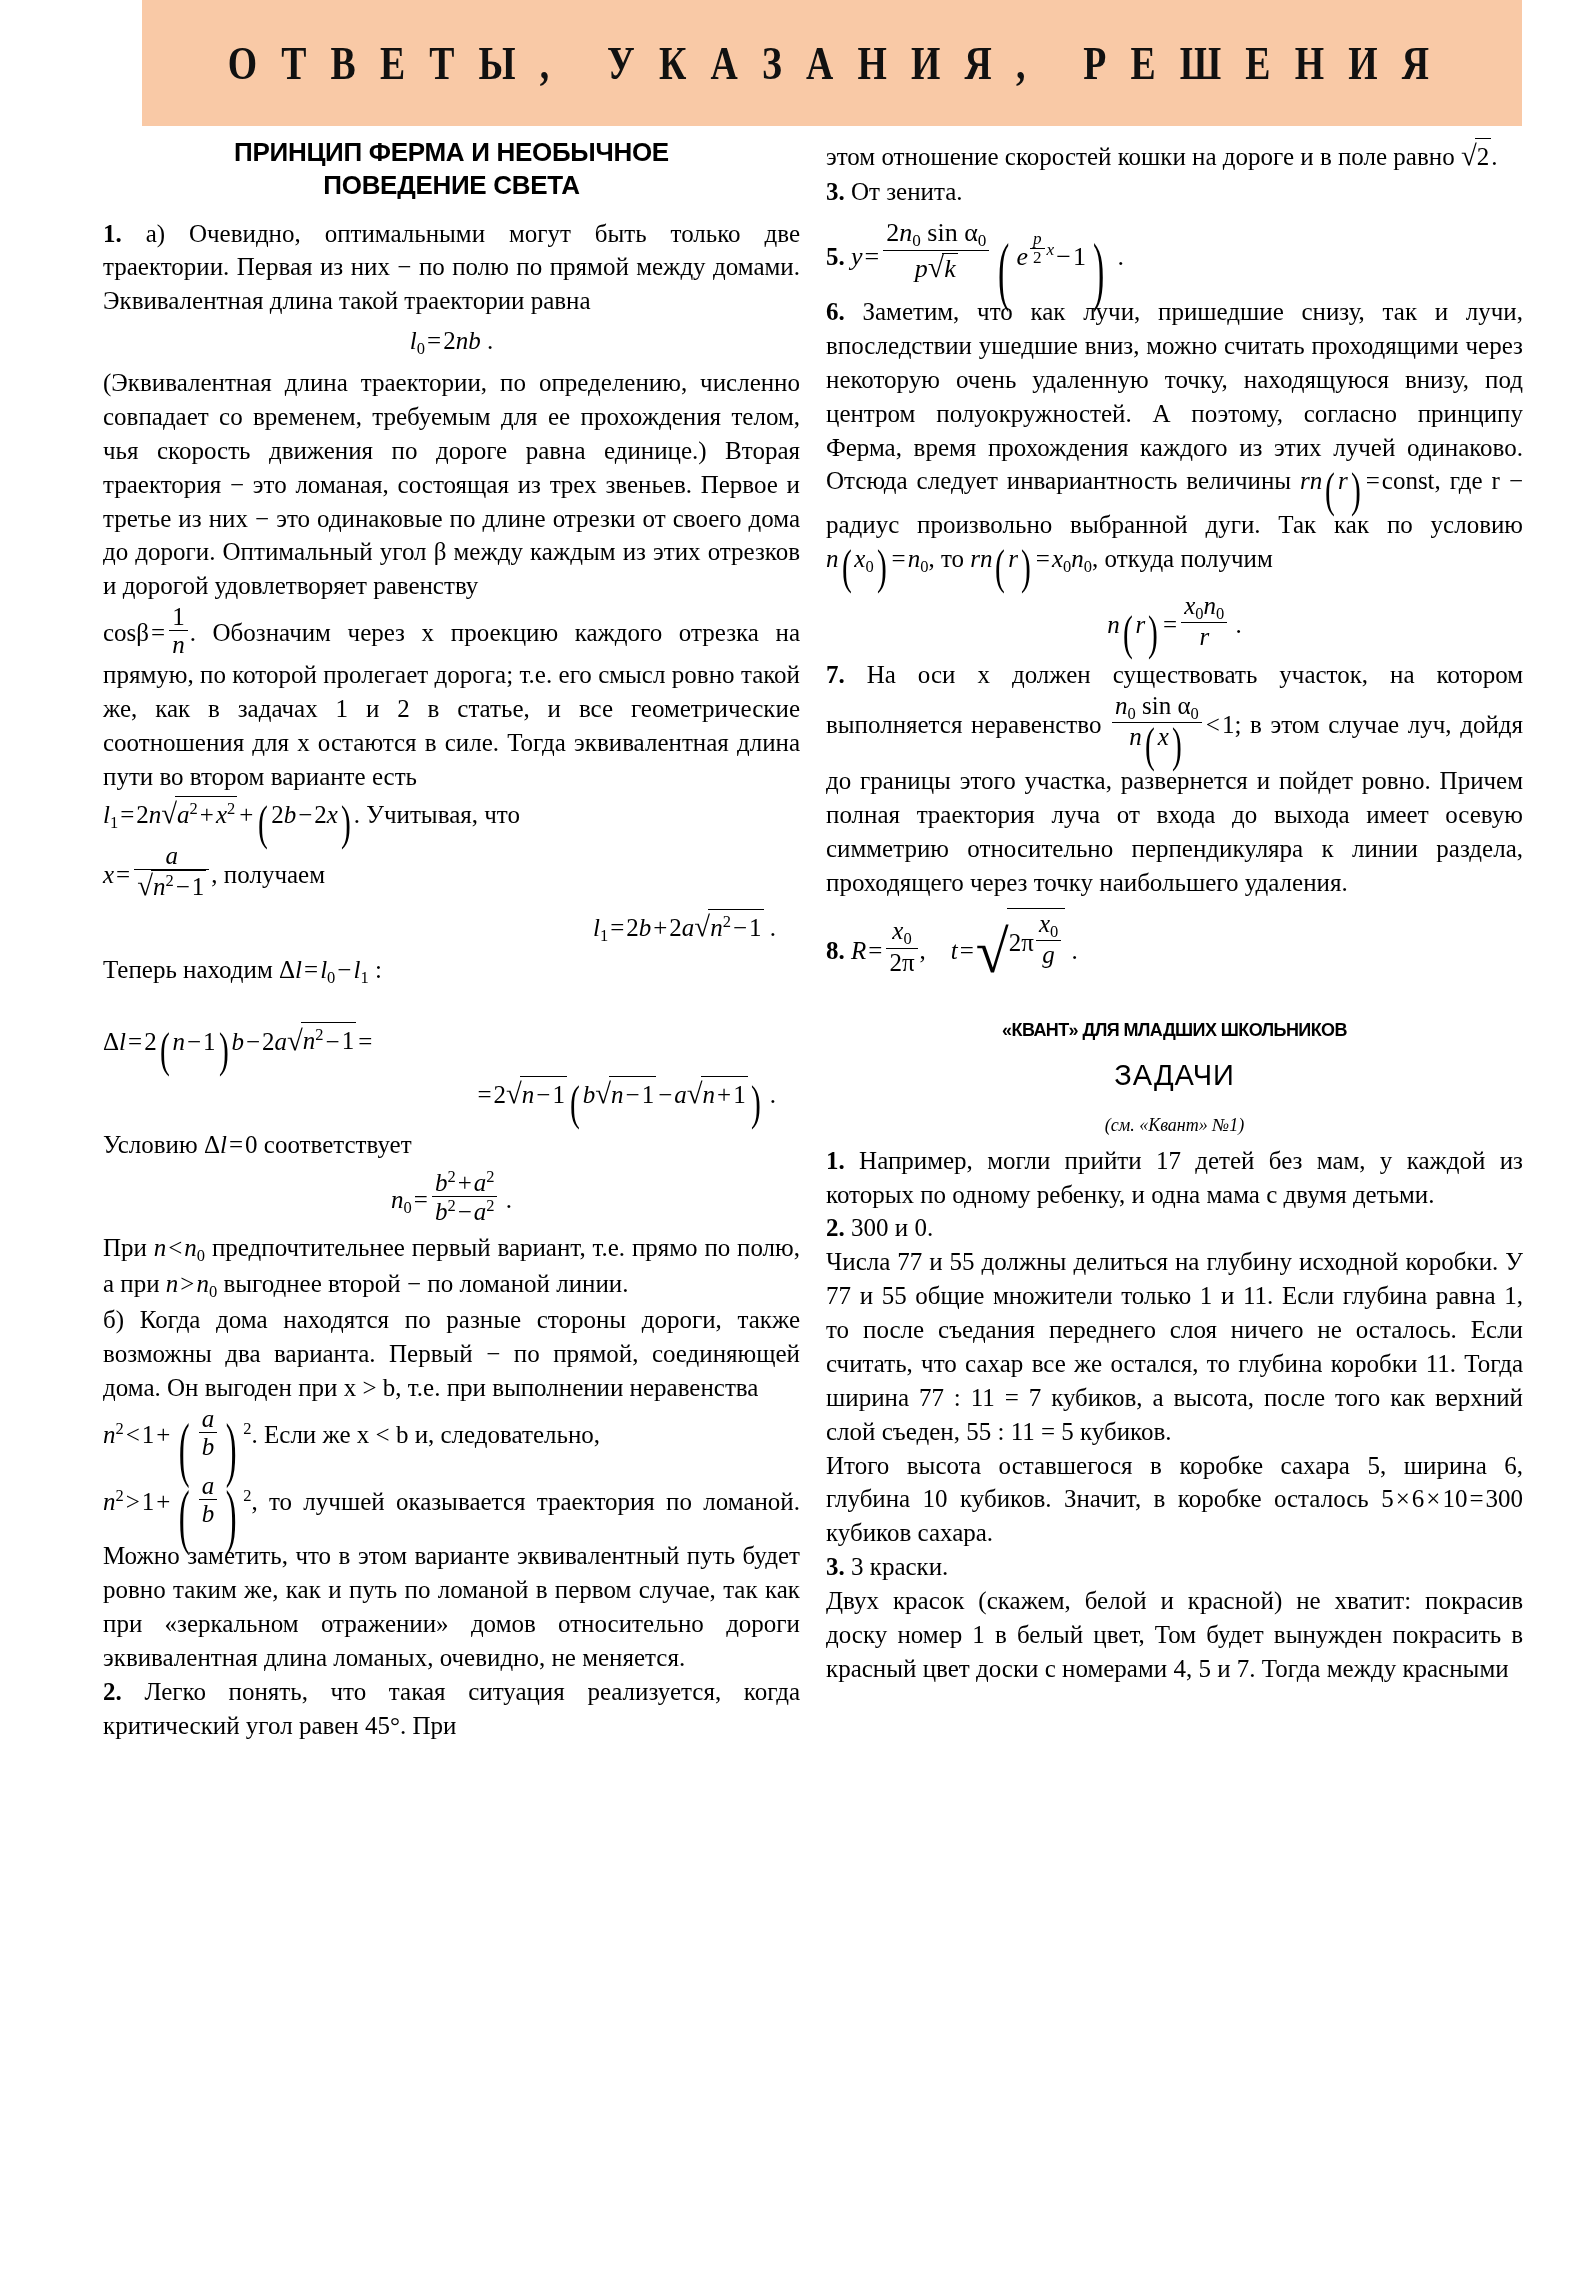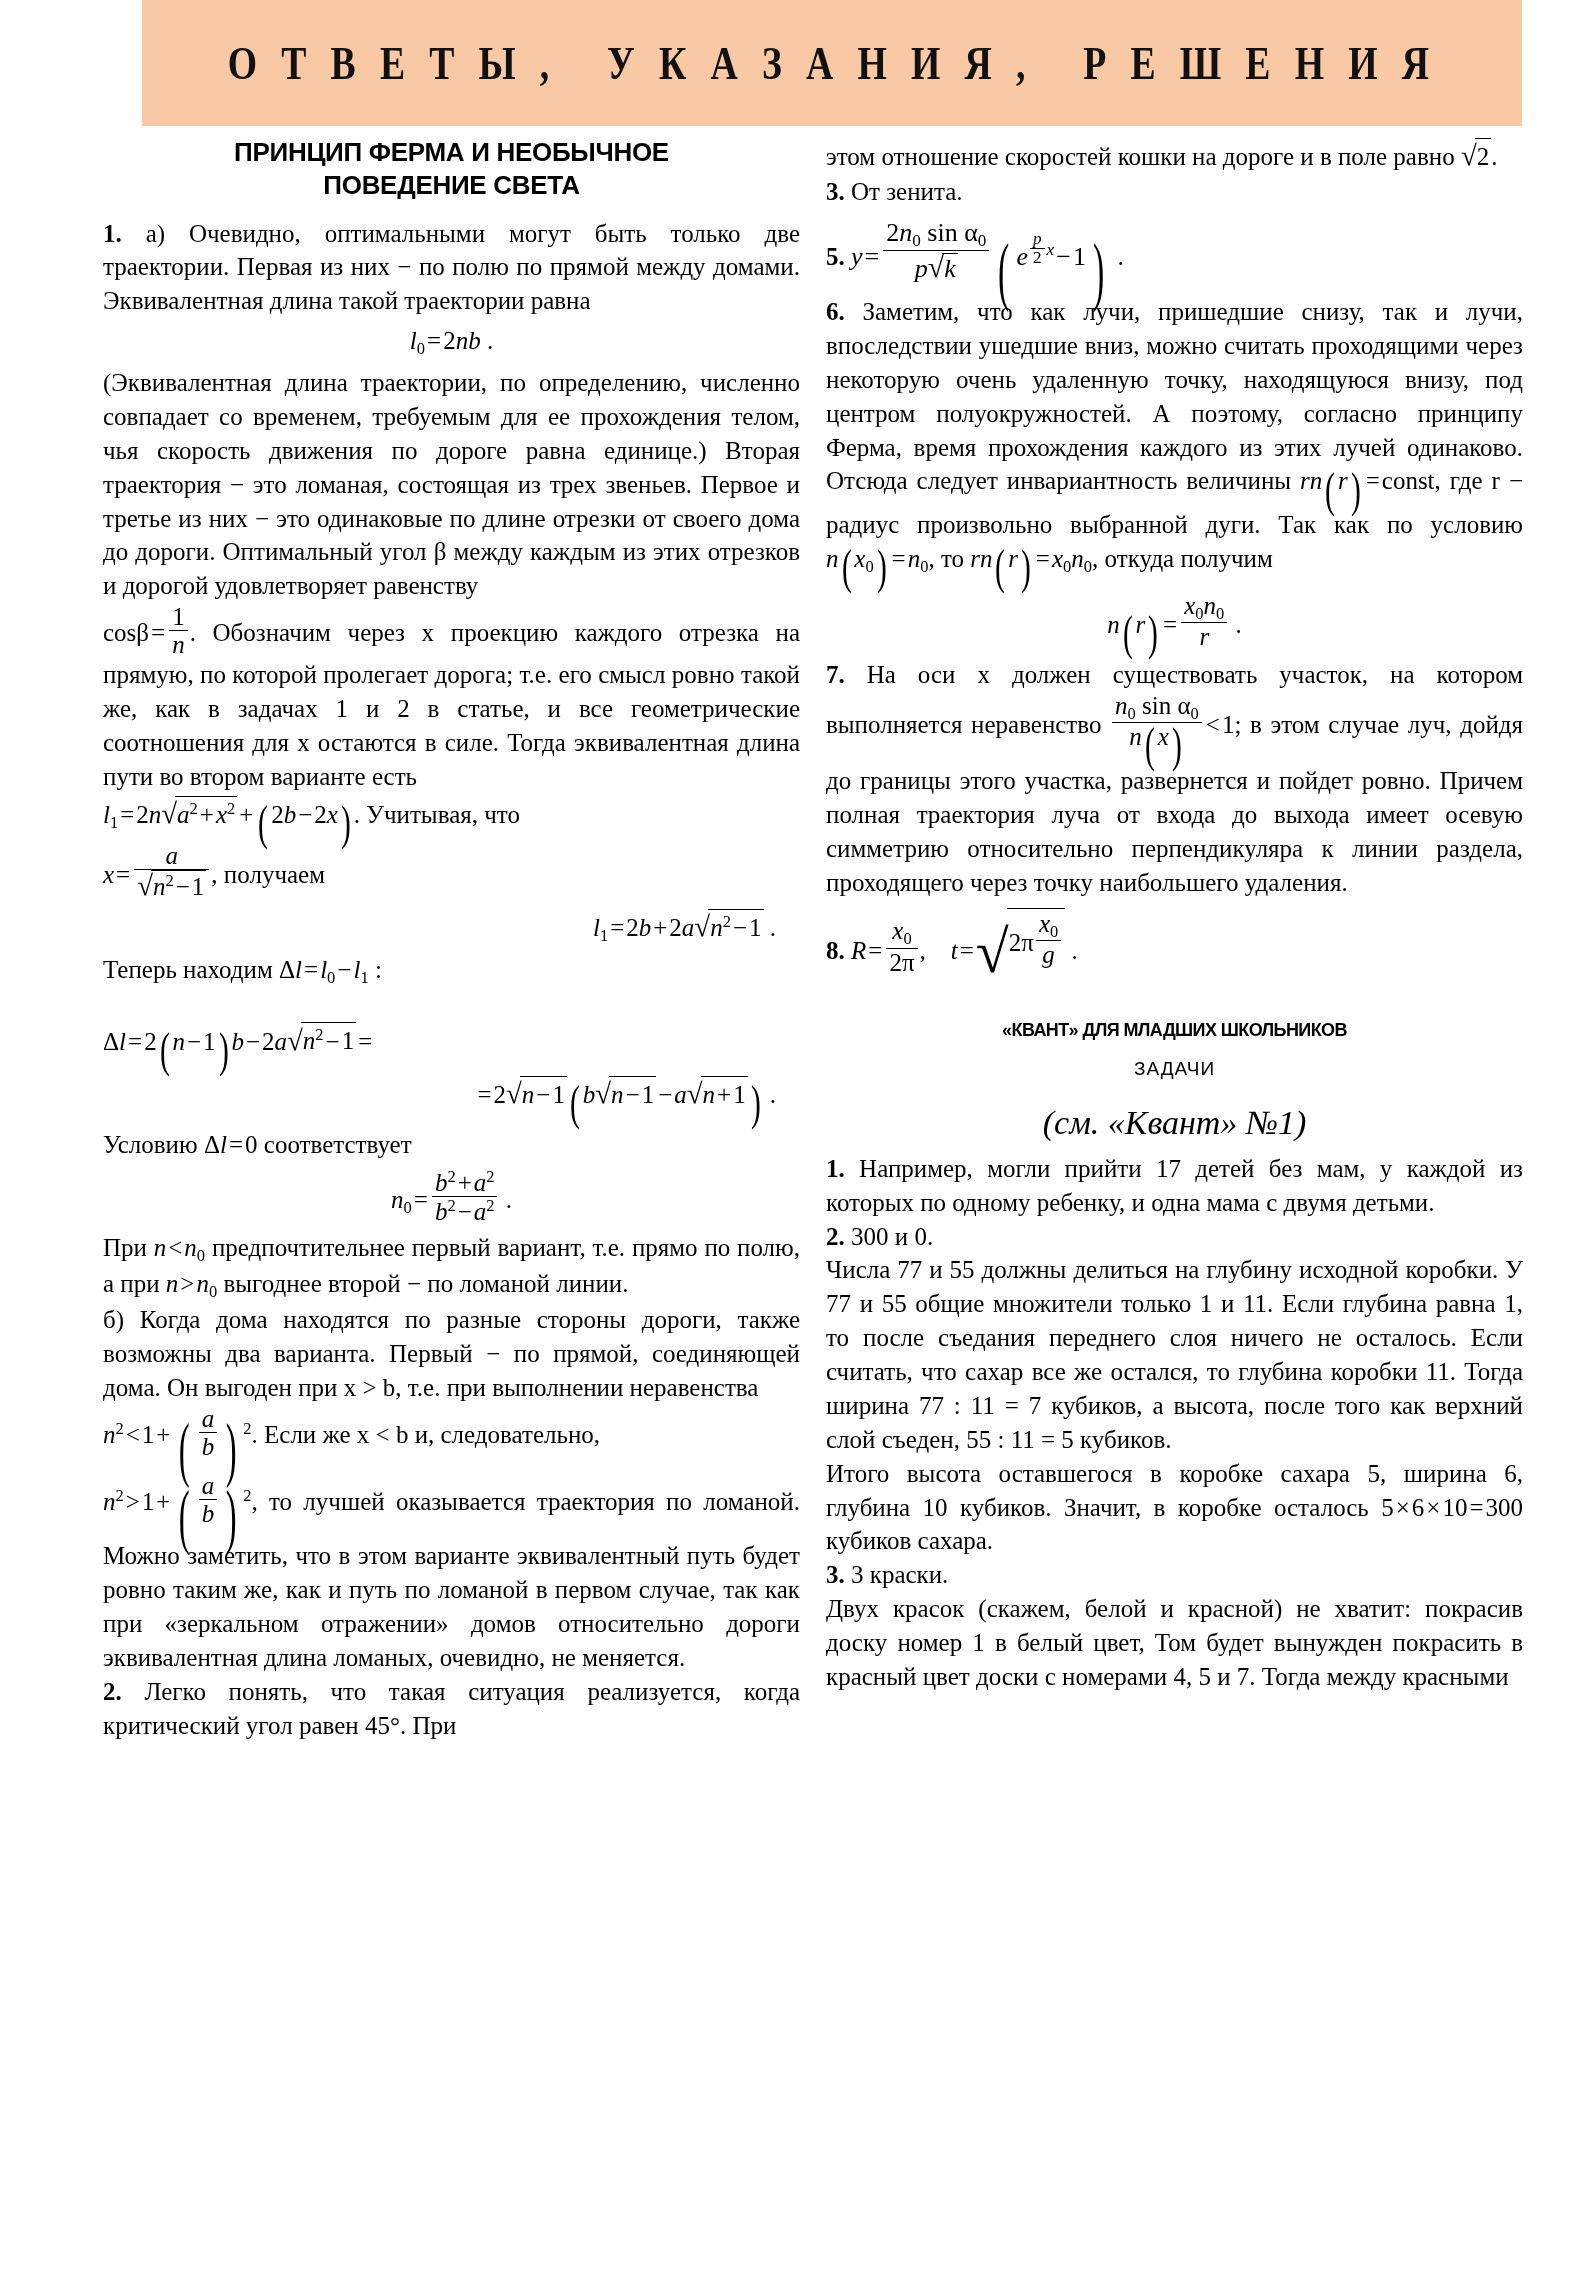--- a/index.html
+++ b/index.html
@@ -72,29 +72,29 @@
     text-align: center;
     letter-spacing: -0.3px;
     line-height: 1.28;
     margin: 0 0 14px 0;
     text-indent: 0;
   }
   .sec-head.wide { letter-spacing: -0.6px; font-size: 18px; }
   .sub-head {
     font-family: "Liberation Sans", "DejaVu Sans", sans-serif;
     font-weight: normal;
-    font-size: 19px;
+    font-size: 29px;
     text-align: center;
     letter-spacing: 1px;
     margin: 14px 0 0 0;
     text-indent: 0;
   }
   .sub-note {
     font-style: italic;
-    font-size: 34px;
+    font-size: 18px;
     text-align: center;
     margin: 18px 0 6px 0;
     text-indent: 0;
   }
 
   
   .disp {
     text-align: center;
     margin: 6px 0 6px 0;
     text-indent: 0;

